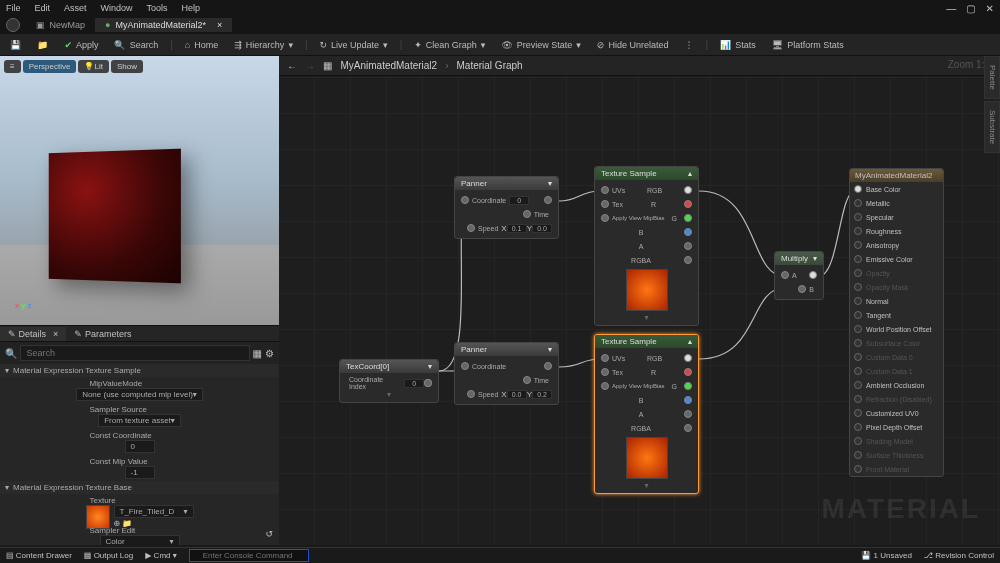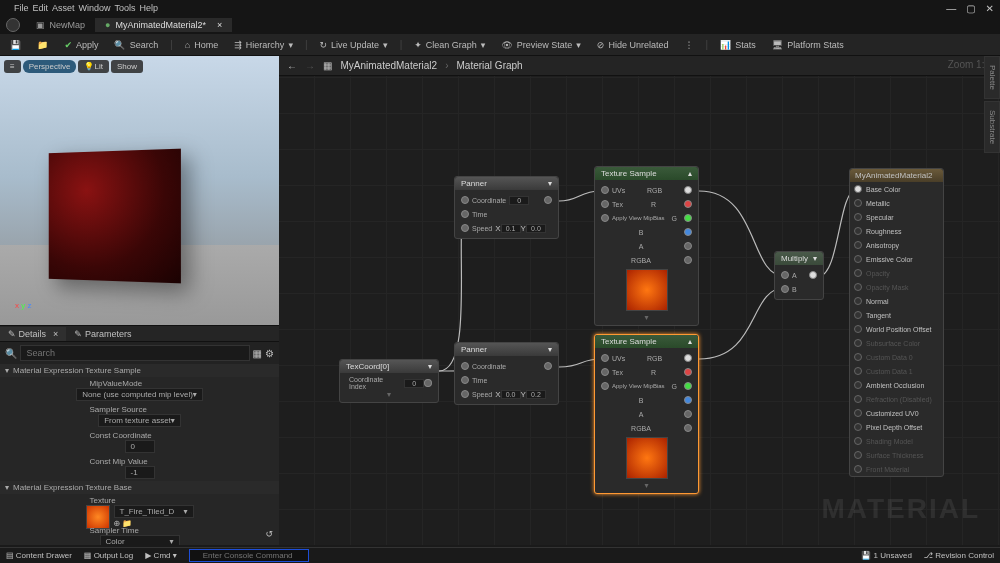--- a/index.html
+++ b/index.html
@@ -1,36 +1,36 @@
 <!DOCTYPE html>
 <html><head>
 <meta charset="utf-8">
 <style>
 * { margin: 0; padding: 0; box-sizing: border-box; font-family: "Segoe UI", Arial, sans-serif; }
 body { background: #1a1a1a; color: #c0c0c0; font-size: 10px; width: 1000px; height: 563px; overflow: hidden; position: relative; }
 
 .titlebar { background: #151515; height: 16px; display: flex; align-items: center; padding: 0 6px; justify-content: space-between; }
-.menubar { display: flex; gap: 4px; font-size: 9px; margin-left: 8px; }
+.menubar { display: flex; gap: 14px; font-size: 9px; }
 .menubar span { cursor: pointer; }
 .window-controls { display: flex; gap: 10px; font-size: 10px; }
 
 .tabbar { background: #151515; height: 18px; display: flex; align-items: center; }
 .tab { display: flex; align-items: center; padding: 2px 10px; font-size: 9px; color: #999; gap: 5px; }
 .tab.active { background: #2a2a2a; color: #ddd; }
 
 .toolbar { background: #242424; height: 22px; display: flex; align-items: center; padding: 0 6px; gap: 8px; border-bottom: 1px solid #111; }
 .tool-btn { display: flex; align-items: center; gap: 4px; font-size: 9px; color: #bbb; cursor: pointer; padding: 2px 4px; }
 
 .main { display: flex; height: 489px; }
 .left-col { width: 279px; display: flex; flex-direction: column; background: #222; }
 
 .viewport { height: 270px; background: linear-gradient(#c8d8e8 0%, #a8bccc 45%, #888 100%); position: relative; border-bottom: 1px solid #111; }
 .vp-overlay { position: absolute; top: 4px; left: 4px; display: flex; gap: 2px; }
 .vp-pill { background: rgba(40,40,40,0.85); padding: 2px 6px; border-radius: 3px; font-size: 8px; color: #ccc; }
-.vp-pill.blue { background: #2d5a7a; border-radius: 6px; }
+.vp-pill.blue { background: #2d5a7a; }
 .cube { position: absolute; left: 45px; top: 95px; width: 135px; height: 130px; background: radial-gradient(circle at 30% 30%, #8a1212, #3a0606 60%, #1a0202); transform: perspective(400px) rotateY(-12deg); box-shadow: 8px 8px 20px rgba(0,0,0,0.4); }
 .floor { position: absolute; left: 0; right: 0; bottom: 0; height: 80px; background: linear-gradient(#aaa, #999); }
 .axis { position: absolute; left: 15px; bottom: 15px; font-size: 8px; }
 
 .panel-tabs { background: #252525; height: 16px; display: flex; align-items: center; border-bottom: 1px solid #111; }
 .panel-tab { padding: 2px 8px; font-size: 9px; display: flex; align-items: center; gap: 3px; }
 .panel-tab.active { background: #2f2f2f; }
 
 .search-row { display: flex; align-items: center; padding: 3px 5px; gap: 3px; }
 .search-row input { flex: 1; background: #1a1a1a; border: 1px solid #333; color: #888; font-size: 9px; padding: 2px 5px; }
@@ -48,21 +48,21 @@
 .graph-hdr { height: 20px; background: #242424; display: flex; align-items: center; padding: 0 8px; gap: 8px; border-bottom: 1px solid #111; }
 .crumb { font-size: 10px; color: #ccc; }
 .zoom { position: absolute; right: 10px; top: 3px; font-size: 10px; color: #555; }
 .graph-canvas { position: absolute; top: 20px; left: 0; right: 0; bottom: 0; background-image: repeating-linear-gradient(0deg, transparent, transparent 35px, #252525 35px, #252525 36px), repeating-linear-gradient(90deg, transparent, transparent 35px, #252525 35px, #252525 36px); }
 
 .node { position: absolute; background: #2a2a2a; border: 1px solid #444; border-radius: 3px; font-size: 8px; }
 .node.selected { border-color: #ff9933; box-shadow: 0 0 4px #ff9933; }
 .node-hdr { background: linear-gradient(#3a5a3a, #2a4a2a); padding: 2px 6px; border-radius: 3px 3px 0 0; font-size: 8px; color: #ddd; display: flex; justify-content: space-between; }
 .node-hdr.dark { background: linear-gradient(#555, #3a3a3a); }
 .node-body { padding: 3px; }
-.pin-row { display: flex; align-items: center; justify-content: flex-start; padding: 1px 3px; height: 14px; }
+.pin-row { display: flex; align-items: center; justify-content: flex-end; padding: 1px 3px; height: 14px; }
 .pin { width: 8px; height: 8px; border-radius: 50%; background: #666; border: 1px solid #888; }
 .pin.out { margin-left: auto; }
 .pin-label { font-size: 7px; color: #aaa; margin: 0 3px; }
 .numbox { background: #1a1a1a; border: 1px solid #333; padding: 0 3px; font-size: 7px; color: #aaa; width: 20px; text-align: center; display: inline-block; }
 .node-thumb { width: 42px; height: 42px; margin: 2px auto; background: radial-gradient(#ff7711, #aa2200); border: 1px solid #444; }
 
 .output-node { position: absolute; background: #2a2a2a; border: 1px solid #444; border-radius: 3px; width: 95px; }
 .output-hdr { background: linear-gradient(#6a5a3a, #4a3e28); padding: 2px 5px; border-radius: 3px 3px 0 0; font-size: 8px; }
 .out-pin-row { display: flex; align-items: center; padding: 1px 4px; height: 14px; gap: 4px; }
 .out-pin-row.disabled { color: #555; }
@@ -229,21 +229,21 @@
         </div>
       <div class="prop-row" style="height:30px">
           <span class="prop-label">Texture</span>
           <span class="prop-val" style="display:flex;gap:4px;align-items:flex-start">
             <span class="tex-thumb"></span>
             <span><span class="dropdown"><span>T_Fire_Tiled_D</span> ▾</span><br><span style="font-size:8px">⊕</span> <span style="font-size:8px">📁</span></span>
           </span>
           <span style="margin-left:auto">↺</span>
         </div>
       <div class="prop-row">
-          <span class="prop-label">Sampler Time</span>
+          <span class="prop-label">Sampler Edit</span>
           <span class="prop-val"><span class="dropdown"><span>Color</span> ▾</span></span>
         </div>
       <div class="prop-row">
           <span class="prop-label">Is Default Meshpaint Texture</span>
           <span class="prop-val"><span class="checkbox"></span></span>
         </div>
       <div class="section-hdr">
           <span>▾</span>
           <span>Material Expression</span>
         </div>

